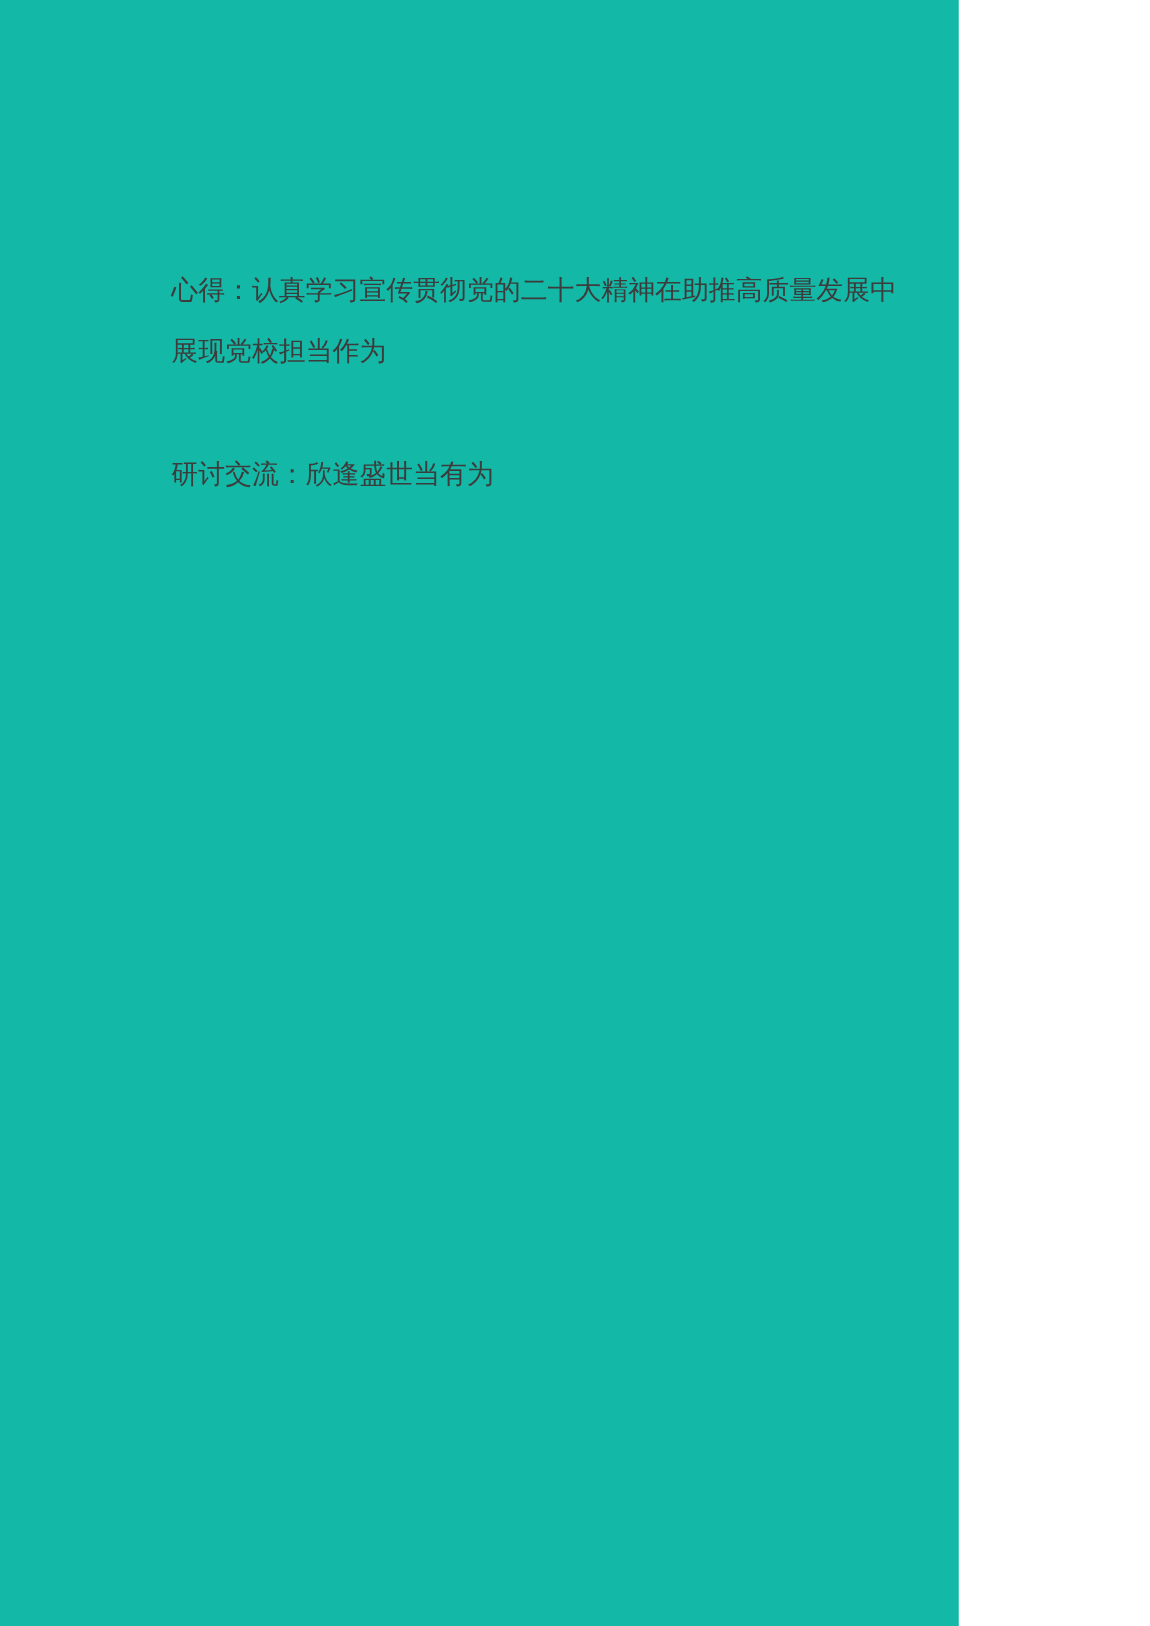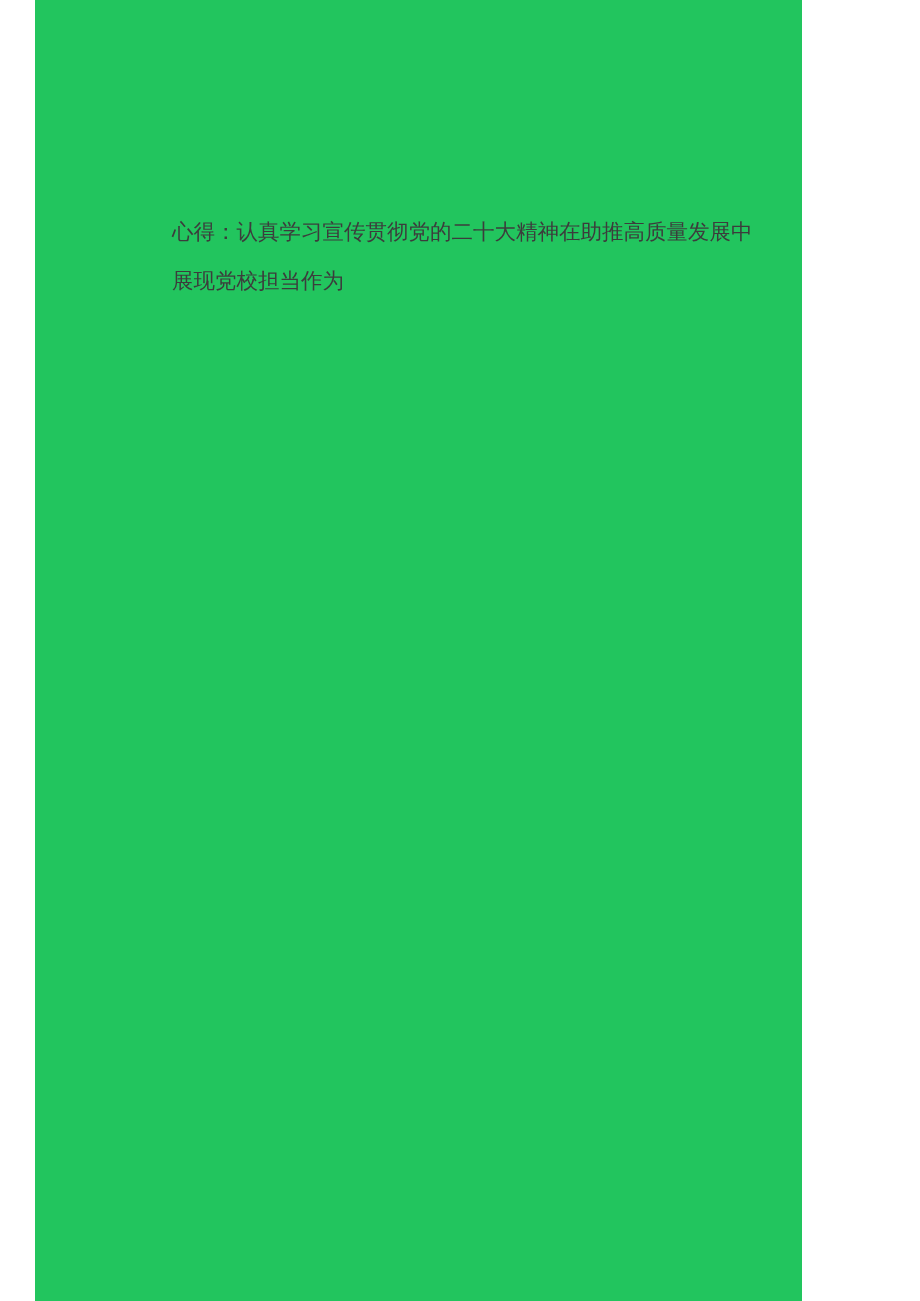--- a/index.html
+++ b/index.html
@@ -4,23 +4,22 @@
 <style>
   html, body {
     margin: 0;
     padding: 0;
     background: #ffffff;
   }
   .page {
     position: relative;
     width: 767px;
     height: 1301px;
-    background: #22c55e;
+    background: #14b8a6;
     overflow: hidden;
-    margin-left: 35px;
   }
   .content {
     position: absolute;
     left: 137px;
     top: 208px;
     width: 592px;
     font-family: "Liberation Serif", "DejaVu Serif", serif;
     font-size: 21.5px;
     line-height: 49px;
     color: #3c3c3c;
@@ -32,14 +31,15 @@
     padding: 0;
     font-weight: normal;
   }
 </style>
 </head>
 <body>
 
 <div class="page">
   <div class="content">
     <p class="para">心得：认真学习宣传贯彻党的二十大精神在助推高质量发展中展现党校担当作为</p>
+    <p class="para">研讨交流：欣逢盛世当有为</p>
   </div>
 </div>
 
 </body></html>

